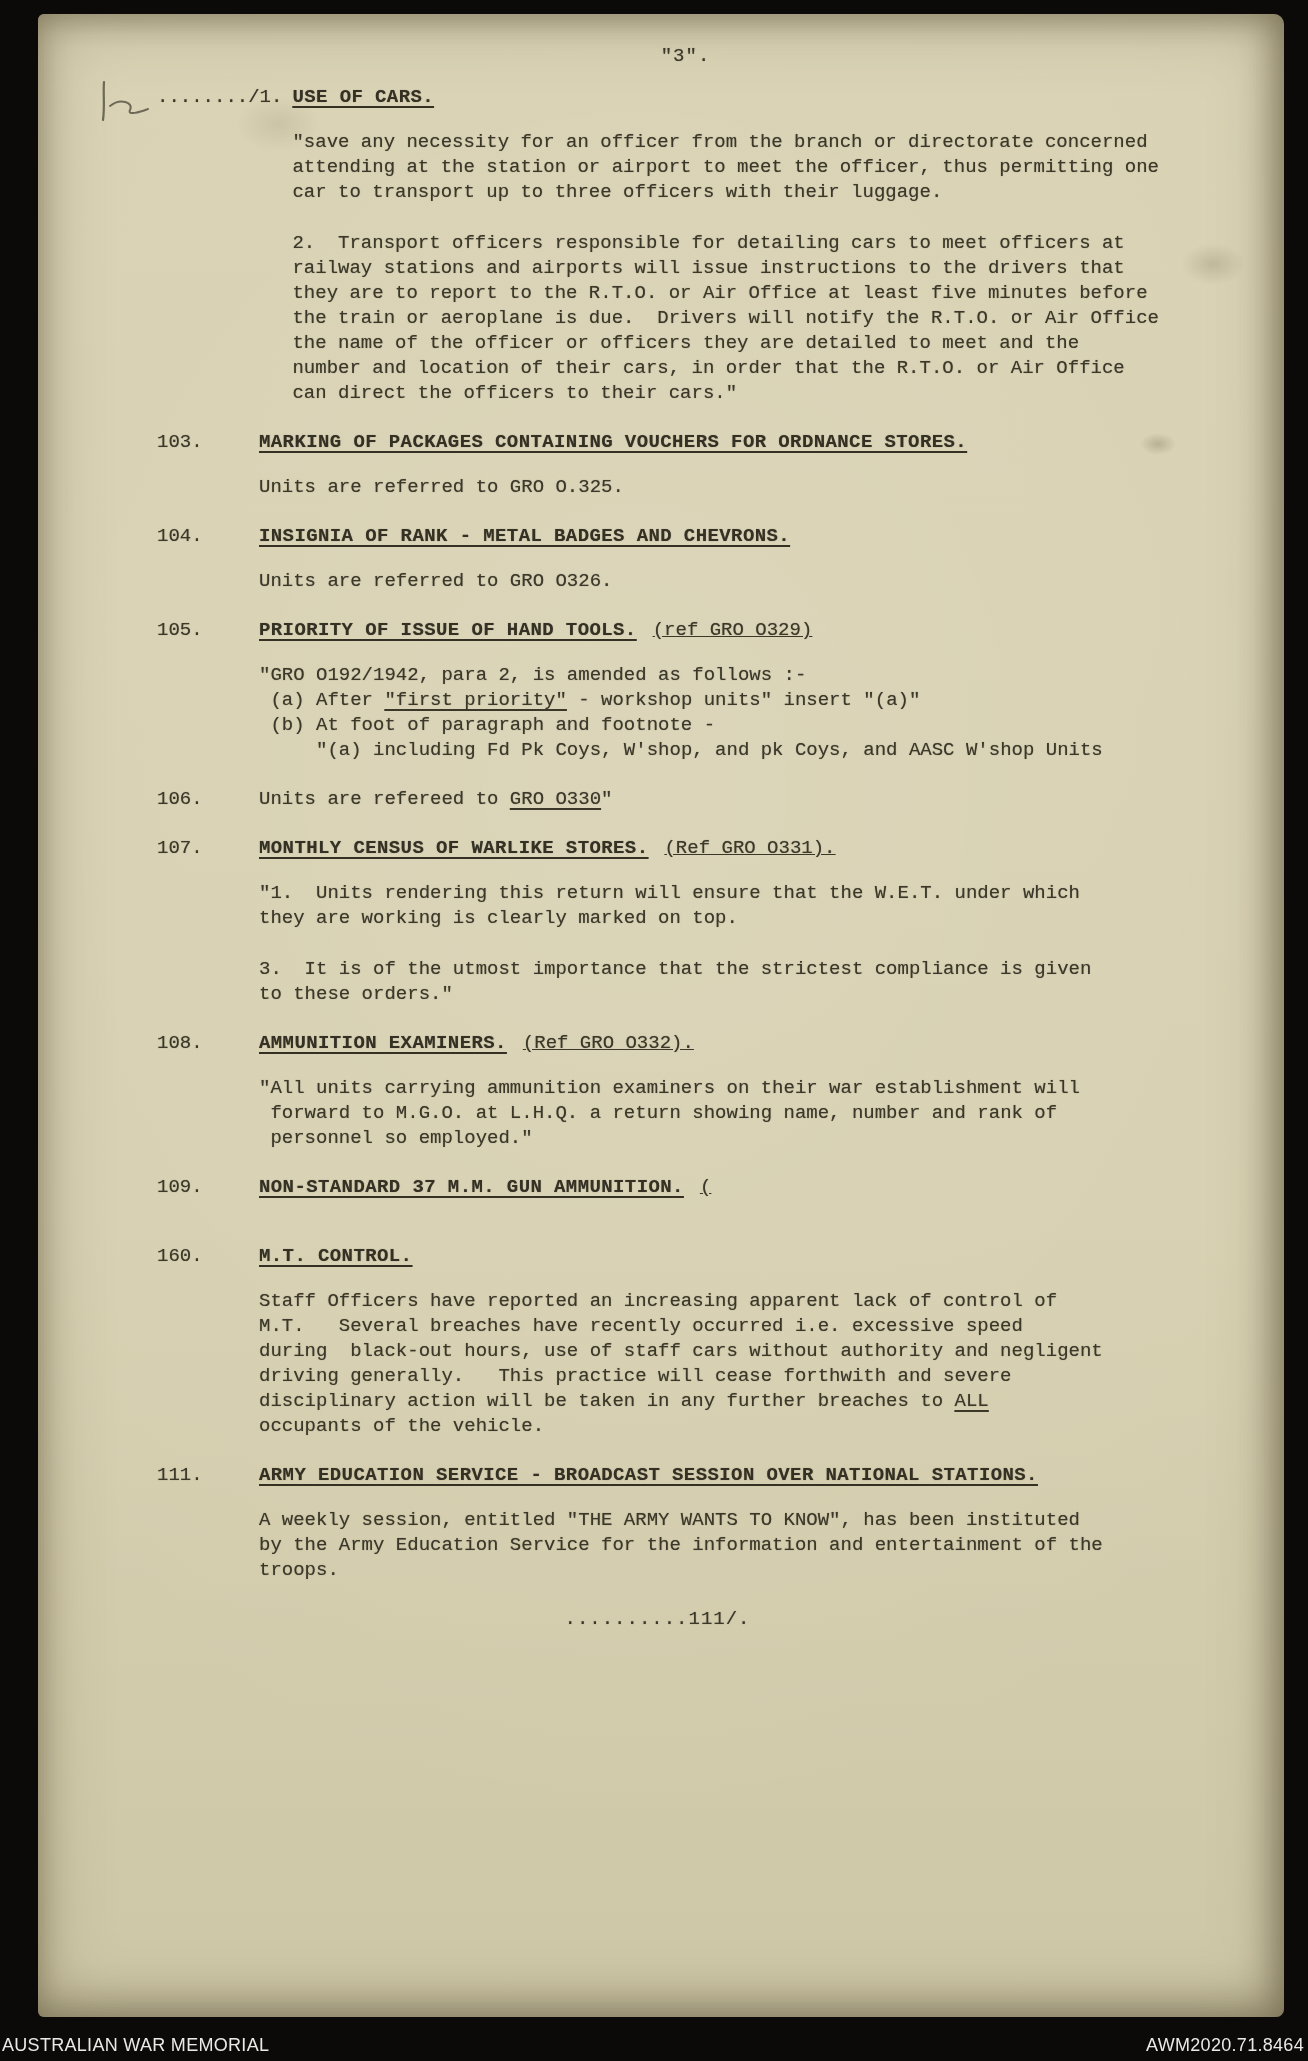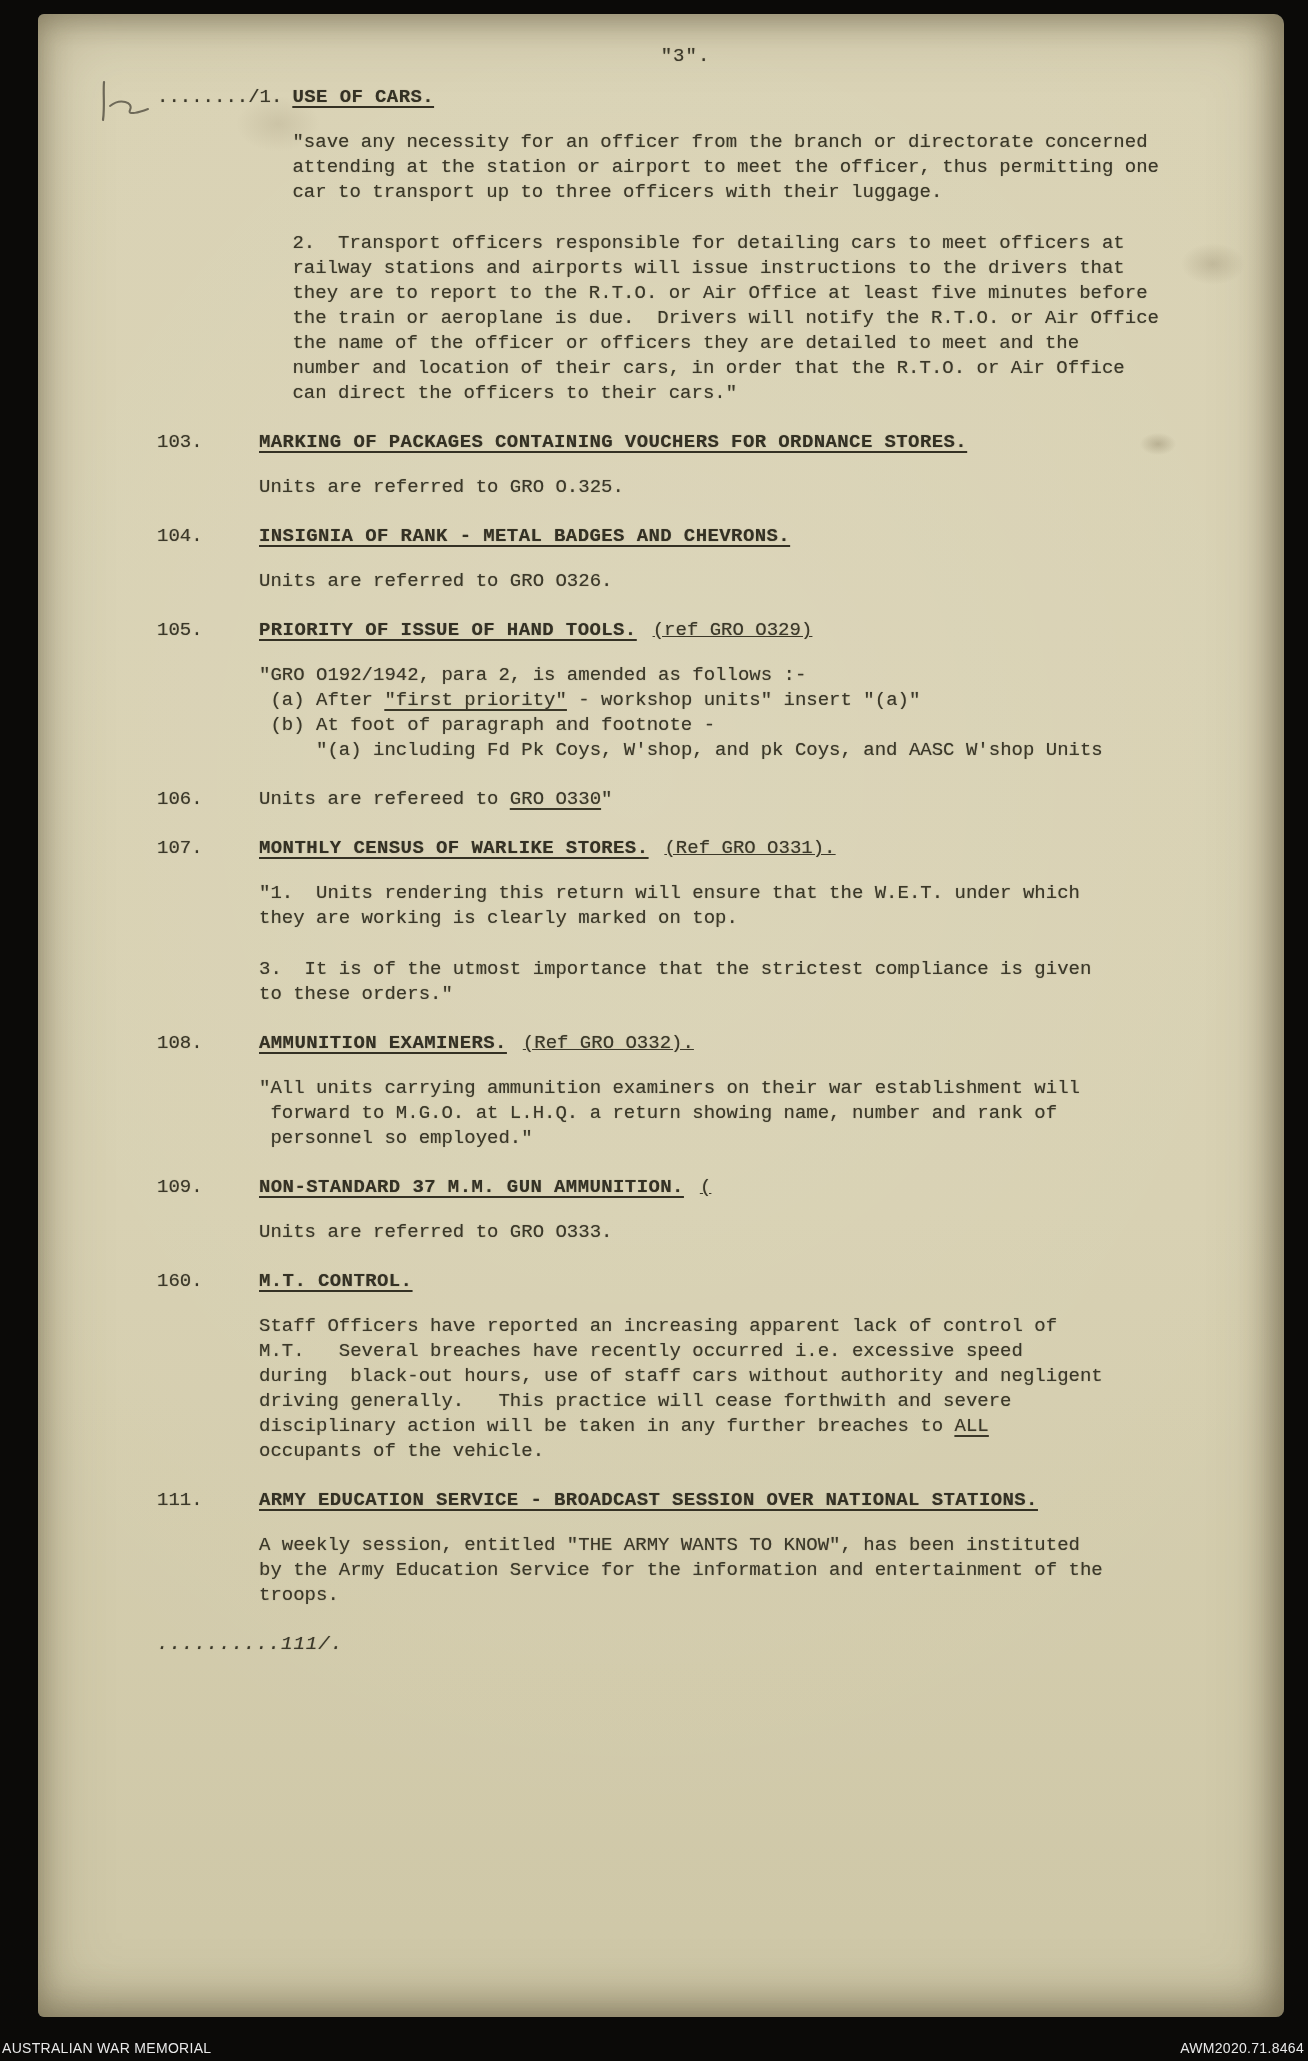--- a/index.html
+++ b/index.html
@@ -76,38 +76,37 @@
     white-space: pre-wrap;
     margin-bottom: 26px;
   }
   .para:last-child { margin-bottom: 0; }
   .para u, .sec-body u {
     text-decoration: underline;
     text-underline-offset: 4px;
     text-decoration-thickness: 1.5px;
   }
   .end-mark {
-    text-align: left;
+    text-align: center;
     padding-right: 56px;
     margin-top: 20px;
     letter-spacing: 1px;
-    font-style: italic;
   }
   .pen-mark {
     position: absolute;
     left: 56px;
     top: 62px;
     opacity: 0.75;
   }
   .archive-footer-left, .archive-footer-right {
     position: absolute;
     bottom: 5px;
     color: #e9e9e9;
     font-family: "Liberation Sans", sans-serif;
-    font-size: 14px;
+    font-size: 18px;
     letter-spacing: 0.3px;
   }
   .archive-footer-left { left: 2px; }
   .archive-footer-right { right: 4px; }
 </style>
 </head>
 <body>
 
 <div class="scan-root">
 
@@ -205,21 +204,20 @@
  personnel so employed."</div>
             </div>
   </div>
 
   <div class="section">
     <div class="sec-num">109.</div>
     <div class="sec-body">
       <div class="sec-heading">
         <span class="head-main">NON-STANDARD 37 M.M. GUN AMMUNITION.</span><span class="head-suffix">(</span>
       </div>
-    <div class="para">Units are referred to GRO O333.</div>
             </div>
   </div>
 
   <div class="section">
     <div class="sec-num">160.</div>
     <div class="sec-body">
       <div class="sec-heading">
         <span class="head-main">M.T. CONTROL.</span>
       </div>
     <div class="para">Staff Officers have reported an increasing apparent lack of control of

